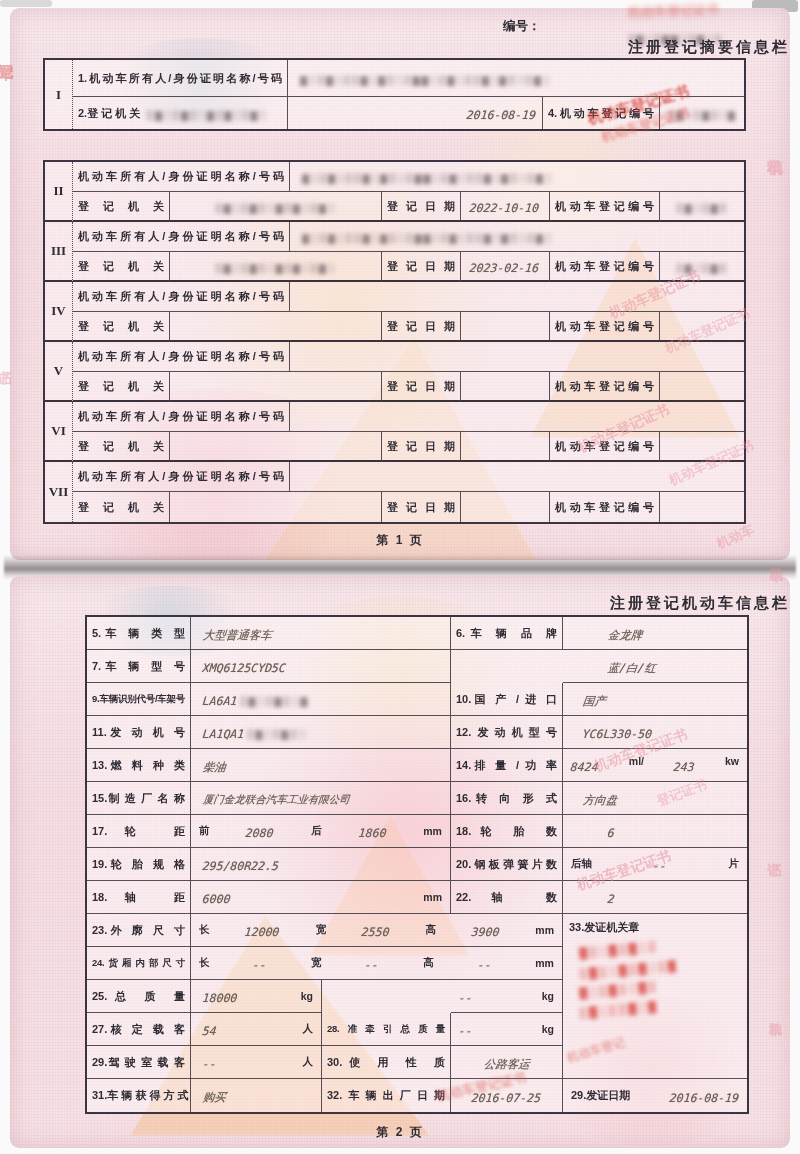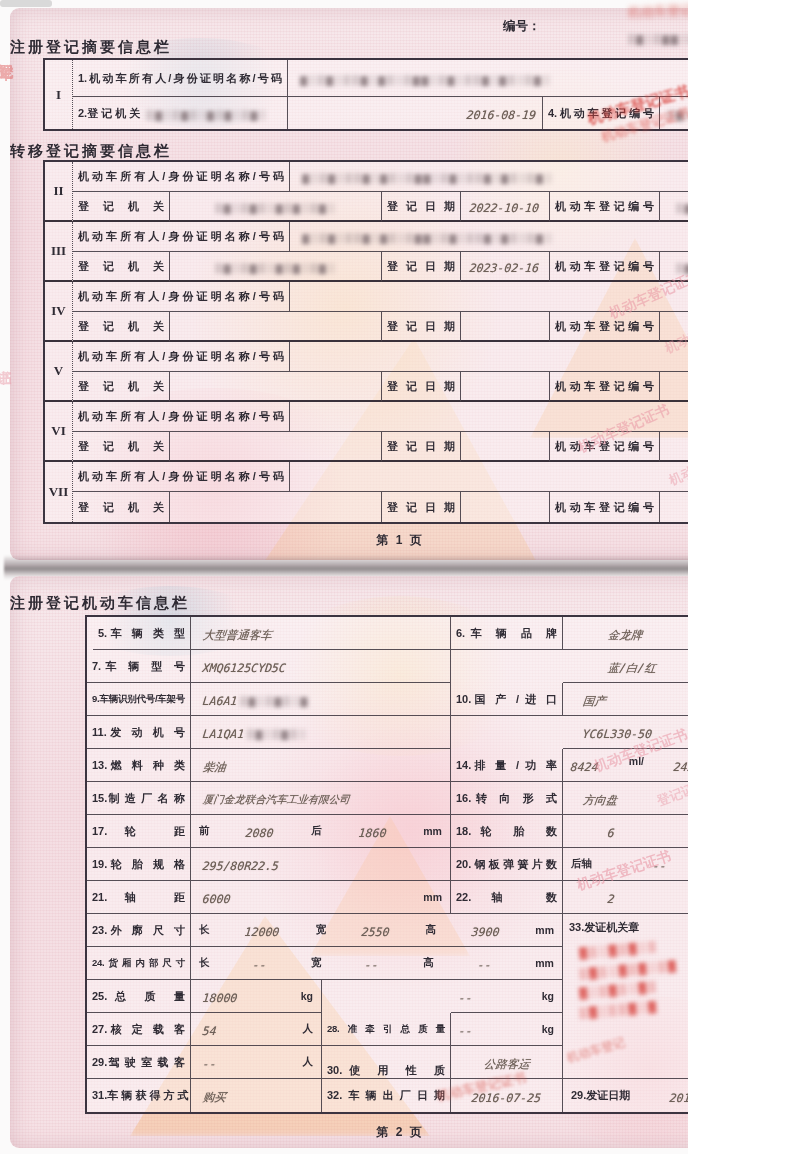--- a/index.html
+++ b/index.html
@@ -4,42 +4,42 @@
 <style>
   :root{
     --bc:#3c3440;
     --lbl:#2f2b34;
     --val:#6e6058;
     --red:#d8423c;
     --pink:#e891a0;
   }
   html,body{margin:0;padding:0;}
   body{font-family:"Liberation Sans","DejaVu Sans",sans-serif;}
-  .canvas{position:relative;width:688px;height:1154px;background:#fbfafa;overflow:hidden;}
+  .canvas{position:relative;width:800px;height:1154px;background:#fbfafa;overflow:hidden;}
 
   .corner-blob{position:absolute;background:#9a9a9a;opacity:.65;border-radius:3px;}
 
   .page{position:absolute;left:10px;width:780px;border-radius:9px;overflow:hidden;
     background:
       repeating-linear-gradient(0deg, rgba(216,148,160,.10) 0 1px, rgba(255,255,255,0) 1px 3px),
       repeating-linear-gradient(90deg, rgba(216,148,160,.08) 0 1px, rgba(255,255,255,0) 1px 3px),
       linear-gradient(180deg,#f7e9ec,#f4dee3 40%,#f6e2e6);
     box-shadow: inset 0 0 22px rgba(185,135,148,.35);
   }
   .page1{top:8px;height:552px;}
   .page2{top:576px;height:572px;}
   .seam{position:absolute;left:4px;top:555px;width:792px;height:25px;
     background:linear-gradient(180deg, rgba(120,100,105,0) 0%, rgba(100,82,88,.45) 38%, rgba(58,46,50,.55) 55%, rgba(140,118,124,.18) 85%, rgba(140,118,124,0) 100%);
     filter:blur(1px);}
 
   .deco{position:absolute;pointer-events:none;}
   .blob{border-radius:50%;}
   .tri{filter:blur(3px);}
 
-  .title{position:absolute;left:0;width:100%;text-align:left;font-weight:bold;
+  .title{position:absolute;left:0;width:100%;text-align:right;font-weight:bold;
     font-size:15px;letter-spacing:3px;color:var(--lbl);}
   .pfoot{position:absolute;left:0;width:100%;text-align:center;font-weight:bold;
     font-size:12px;letter-spacing:2px;color:var(--lbl);}
 
   .serial{position:absolute;display:flex;align-items:flex-start;gap:10px;}
   .serial .lab{font-weight:bold;font-size:12.5px;color:var(--lbl);}
 
   .grid{position:absolute;display:grid;border:2px solid var(--bc);background:rgba(255,252,252,.42);}
   .g1{grid-template-columns:28px 215px 173px 82px 117px 84px;grid-template-rows:37px 32px;}
   .g2{grid-template-columns:28px 97px 120px 92px 79px 89px 110px 84px;grid-template-rows:repeat(12,30px);}
@@ -116,21 +116,20 @@
           <span class="dm">2016-08-19</span>
         </div>
       <div class="c nb lab labj" style="grid-column:5;grid-row:2;">
           <span>4.机动车登记编号</span>
         </div>
       <div class="c nb nr ctr" style="grid-column:6;grid-row:2;">
           <span class="bl">▒▓░▒▓▒░▓</span>
         </div>
     </div>
 
-    <div class="title" style="top:134px;">转移登记摘要信息栏</div>
 
     <div class="grid g2" style="left:33px;top:152px;">
 
       <div class="c rom thk" style="grid-column:1;grid-row:1/span 2;">II</div>
       <div class="c lab labj" style="grid-column:2/span 2;grid-row:1;">
           <span>机动车所有人/身份证明名称/号码</span>
         </div>
       <div class="c nr padl" style="grid-column:4/span 5;grid-row:1;">
           <span class="bl">▓░▒▓░▒▒▓░▓▒░▒▓▓░▒▓░▒▒▓░▓▒░▒▓░</span>
         </div>
@@ -264,21 +263,21 @@
     <div class="deco tri" style="left:120px;top:340px;width:300px;height:220px;background:rgba(246,170,86,.30);clip-path:polygon(0 100%,45% 0,100% 100%);"></div>
     <div class="deco tri" style="left:300px;top:240px;width:160px;height:140px;background:rgba(246,150,70,.25);clip-path:polygon(0 100%,50% 0,100% 100%);"></div>
     <div class="deco blob" style="left:260px;top:20px;width:260px;height:160px;background:radial-gradient(circle,rgba(248,210,120,.30),rgba(248,210,120,0) 70%);"></div>
     <div class="deco blob" style="left:70px;top:10px;width:180px;height:70px;background:radial-gradient(circle,rgba(150,190,210,.35),rgba(150,190,210,0) 70%);"></div>
     <div class="deco blob" style="left:520px;top:420px;width:240px;height:150px;background:radial-gradient(circle,rgba(240,150,160,.25),rgba(240,150,160,0) 70%);"></div>
 
     <div class="title" style="top:18px;">注册登记机动车信息栏</div>
 
     <div class="grid g3" style="left:75px;top:39px;">
 
-      <div class="c lab labj" style="grid-column:1;grid-row:1;margin-left:6px;">
+      <div class="c lab labj" style="grid-column:1;grid-row:1;">
           <span>5.车 辆 类 型</span>
         </div>
       <div class="c padl" style="grid-column:2/span 2;grid-row:1;">
           <span class="dm">大型普通客车</span>
         </div>
       <div class="c lab labj" style="grid-column:4;grid-row:1;">
           <span>6.车 辆 品 牌</span>
         </div>
       <div class="c nr" style="grid-column:5/span 2;grid-row:1;padding-left:45px;">
           <span class="dm">金龙牌</span>
@@ -307,20 +306,23 @@
       <div class="c nr" style="grid-column:5/span 2;grid-row:3;padding-left:20px;">
           <span class="dm">国产</span>
         </div>
 
       <div class="c lab labj" style="grid-column:1;grid-row:4;">
           <span>11.发 动 机 号</span>
         </div>
       <div class="c padl" style="grid-column:2/span 2;grid-row:4;gap:2px;">
           <span class="dm">LA1QA1</span>
           <span class="bl">▒▓░▒▓▒░</span>
+        </div>
+      <div class="c lab labj" style="grid-column:4;grid-row:4;">
+          <span>12.发动机型号</span>
         </div>
       <div class="c nr" style="grid-column:5/span 2;grid-row:4;padding-left:20px;">
           <span class="dm">YC6L330-50</span>
         </div>
 
       <div class="c lab labj" style="grid-column:1;grid-row:5;">
           <span>13.燃 料 种 类</span>
         </div>
       <div class="c padl" style="grid-column:2/span 2;grid-row:5;">
           <span class="dm">柴油</span>
@@ -374,21 +376,21 @@
       <div class="c lab labj" style="grid-column:4;grid-row:8;">
           <span>20.钢板弹簧片数</span>
         </div>
       <div class="c nr flex-sb" style="grid-column:5/span 2;grid-row:8;">
         <span class="unit">后轴</span>
         <span class="dm">--</span>
         <span class="unit">片</span>
       </div>
 
       <div class="c lab labj" style="grid-column:1;grid-row:9;">
-          <span>21.轴 距</span>
+          <span>18.轴 距</span>
         </div>
       <div class="c flex-sb" style="grid-column:2/span 2;grid-row:9;">
         <span class="dm" style="margin-left:4px;">6000</span>
         <span class="unit">mm</span>
       </div>
       <div class="c lab labj" style="grid-column:4;grid-row:9;">
           <span>22.轴 数</span>
         </div>
       <div class="c nr" style="grid-column:5/span 2;grid-row:9;padding-left:45px;">
           <span class="dm">2</span>
@@ -454,21 +456,21 @@
         <span class="unit">kg</span>
       </div>
 
       <div class="c lab labj" style="grid-column:1;grid-row:14;">
           <span>29.驾 驶 室 载 客</span>
         </div>
       <div class="c flex-sb" style="grid-column:2;grid-row:14;">
         <span class="dm" style="margin-left:4px;">--</span>
         <span class="unit">人</span>
       </div>
-      <div class="c lab labj" style="grid-column:3;grid-row:14;align-items:flex-end;">
+      <div class="c lab labj" style="grid-column:3;grid-row:14;">
           <span>30.使 用 性 质</span>
         </div>
       <div class="c ctr" style="grid-column:4;grid-row:14;">
           <span class="dm">公路客运</span>
         </div>
 
       <div class="c lab labj nb" style="grid-column:1;grid-row:15;">
           <span>31.车 辆 获 得 方 式</span>
         </div>
       <div class="c nb padl" style="grid-column:2;grid-row:15;">

